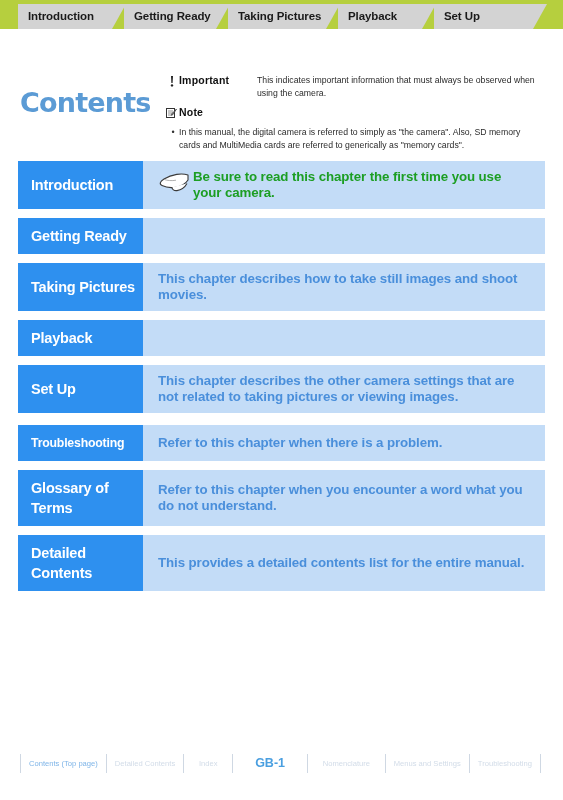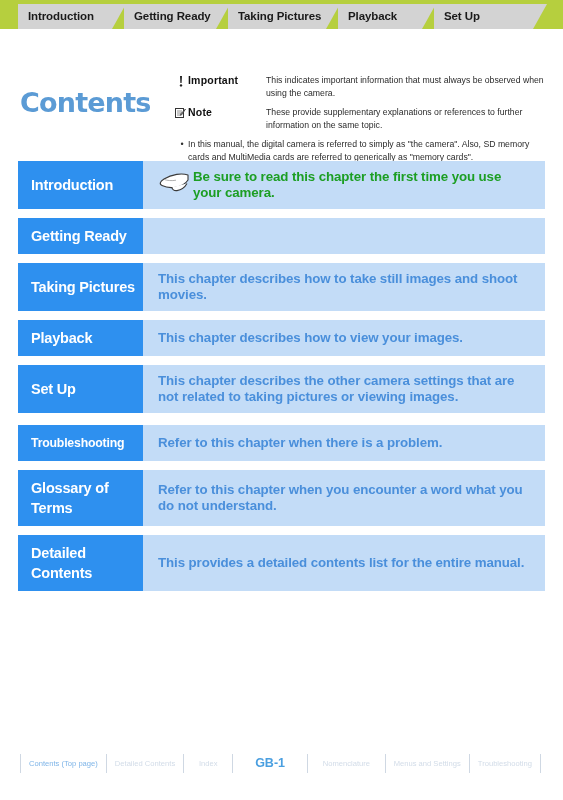--- a/index.html
+++ b/index.html
@@ -61,21 +61,21 @@
     left: 20px;
     top: 54px;
     font-size: 27px;
     font-weight: bold;
     color: #5b9bd5;
     letter-spacing: -0.8px;
     font-family: "DejaVu Sans", sans-serif;
   }
   .legend {
     position: absolute;
-    left: 173px;
+    left: 164px;
     top: 41px;
     width: 380px;
   }
   .legend-row {
     display: flex;
     align-items: flex-start;
     margin-bottom: 7px;
   }
   .legend-icon {
     width: 15px;
@@ -230,21 +230,20 @@
 
     <div class="legend-row">
       <div class="legend-icon">
         <svg width="11" height="10" viewBox="0 0 11 10" aria-hidden="true">
           <rect x="0.5" y="0.5" width="8" height="9" fill="#ffffff" stroke="#333" stroke-width="1"></rect>
           <path d="M2 3 H7 M2 5 H7 M2 7 H5" stroke="#777" stroke-width="0.8"></path>
           <path d="M10.5 1 L6 5.5 L5.2 7.4 L7 6.6 Z" fill="#888" stroke="#333" stroke-width="0.7"></path>
         </svg>
       </div>
       <div class="legend-term">Note</div>
-      <div class="legend-desc">These provide supplementary explanations or references to further information on the same topic.</div>
     </div>
 
     <div class="note-line">
       <div class="note-bullet">•</div>
       <div class="note-text">In this manual, the digital camera is referred to simply as "the camera". Also, SD memory cards and MultiMedia cards are referred to generically as "memory cards".</div>
     </div>
 
   </div>
 </div>
 
@@ -268,21 +267,20 @@
     <div class="row-label">Getting Ready</div>
   </div>
 
   <div class="row">
     <div class="row-label">Taking Pictures</div>
     <div class="row-desc">This chapter describes how to take still images and shoot movies.</div>
   </div>
 
   <div class="row">
     <div class="row-label">Playback</div>
-    <div class="row-desc">This chapter describes how to view your images.</div>
   </div>
 
   <div class="row">
     <div class="row-label">Set Up</div>
     <div class="row-desc">This chapter describes the other camera settings that are not related to taking pictures or viewing images.</div>
   </div>
 
   <div class="row gap-before">
     <div class="row-label small">Troubleshooting</div>
     <div class="row-desc">Refer to this chapter when there is a problem.</div>

